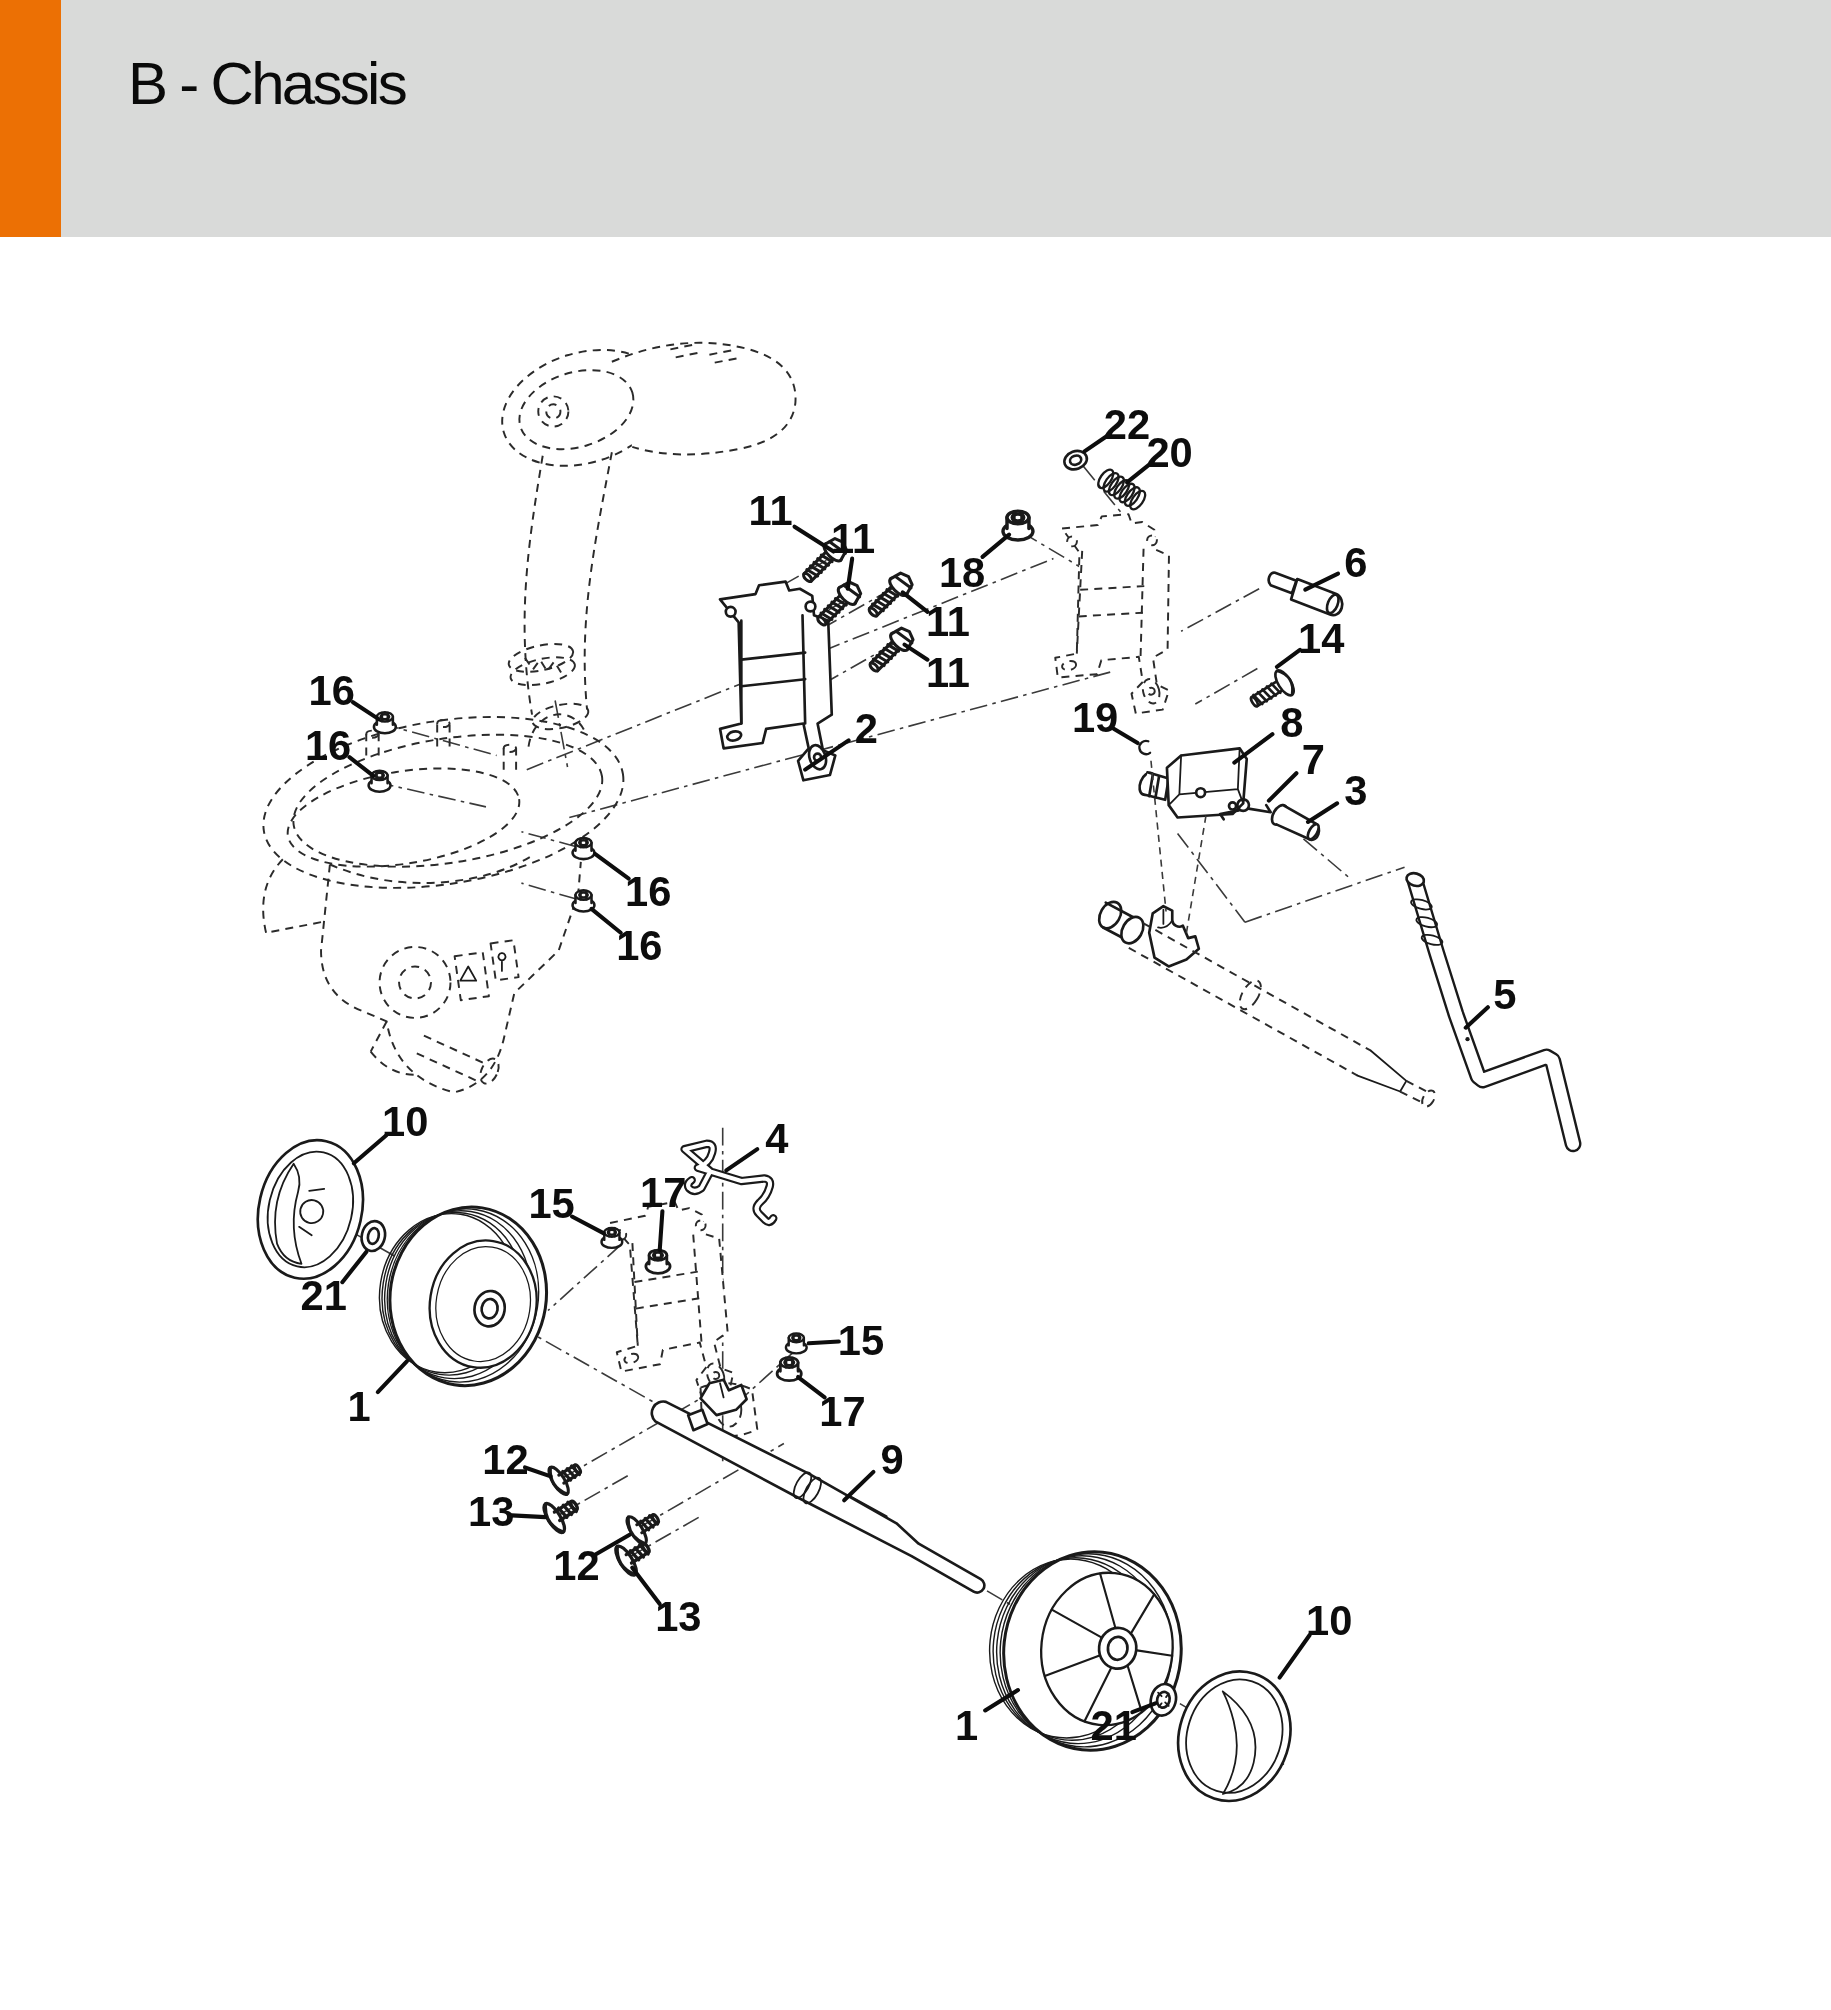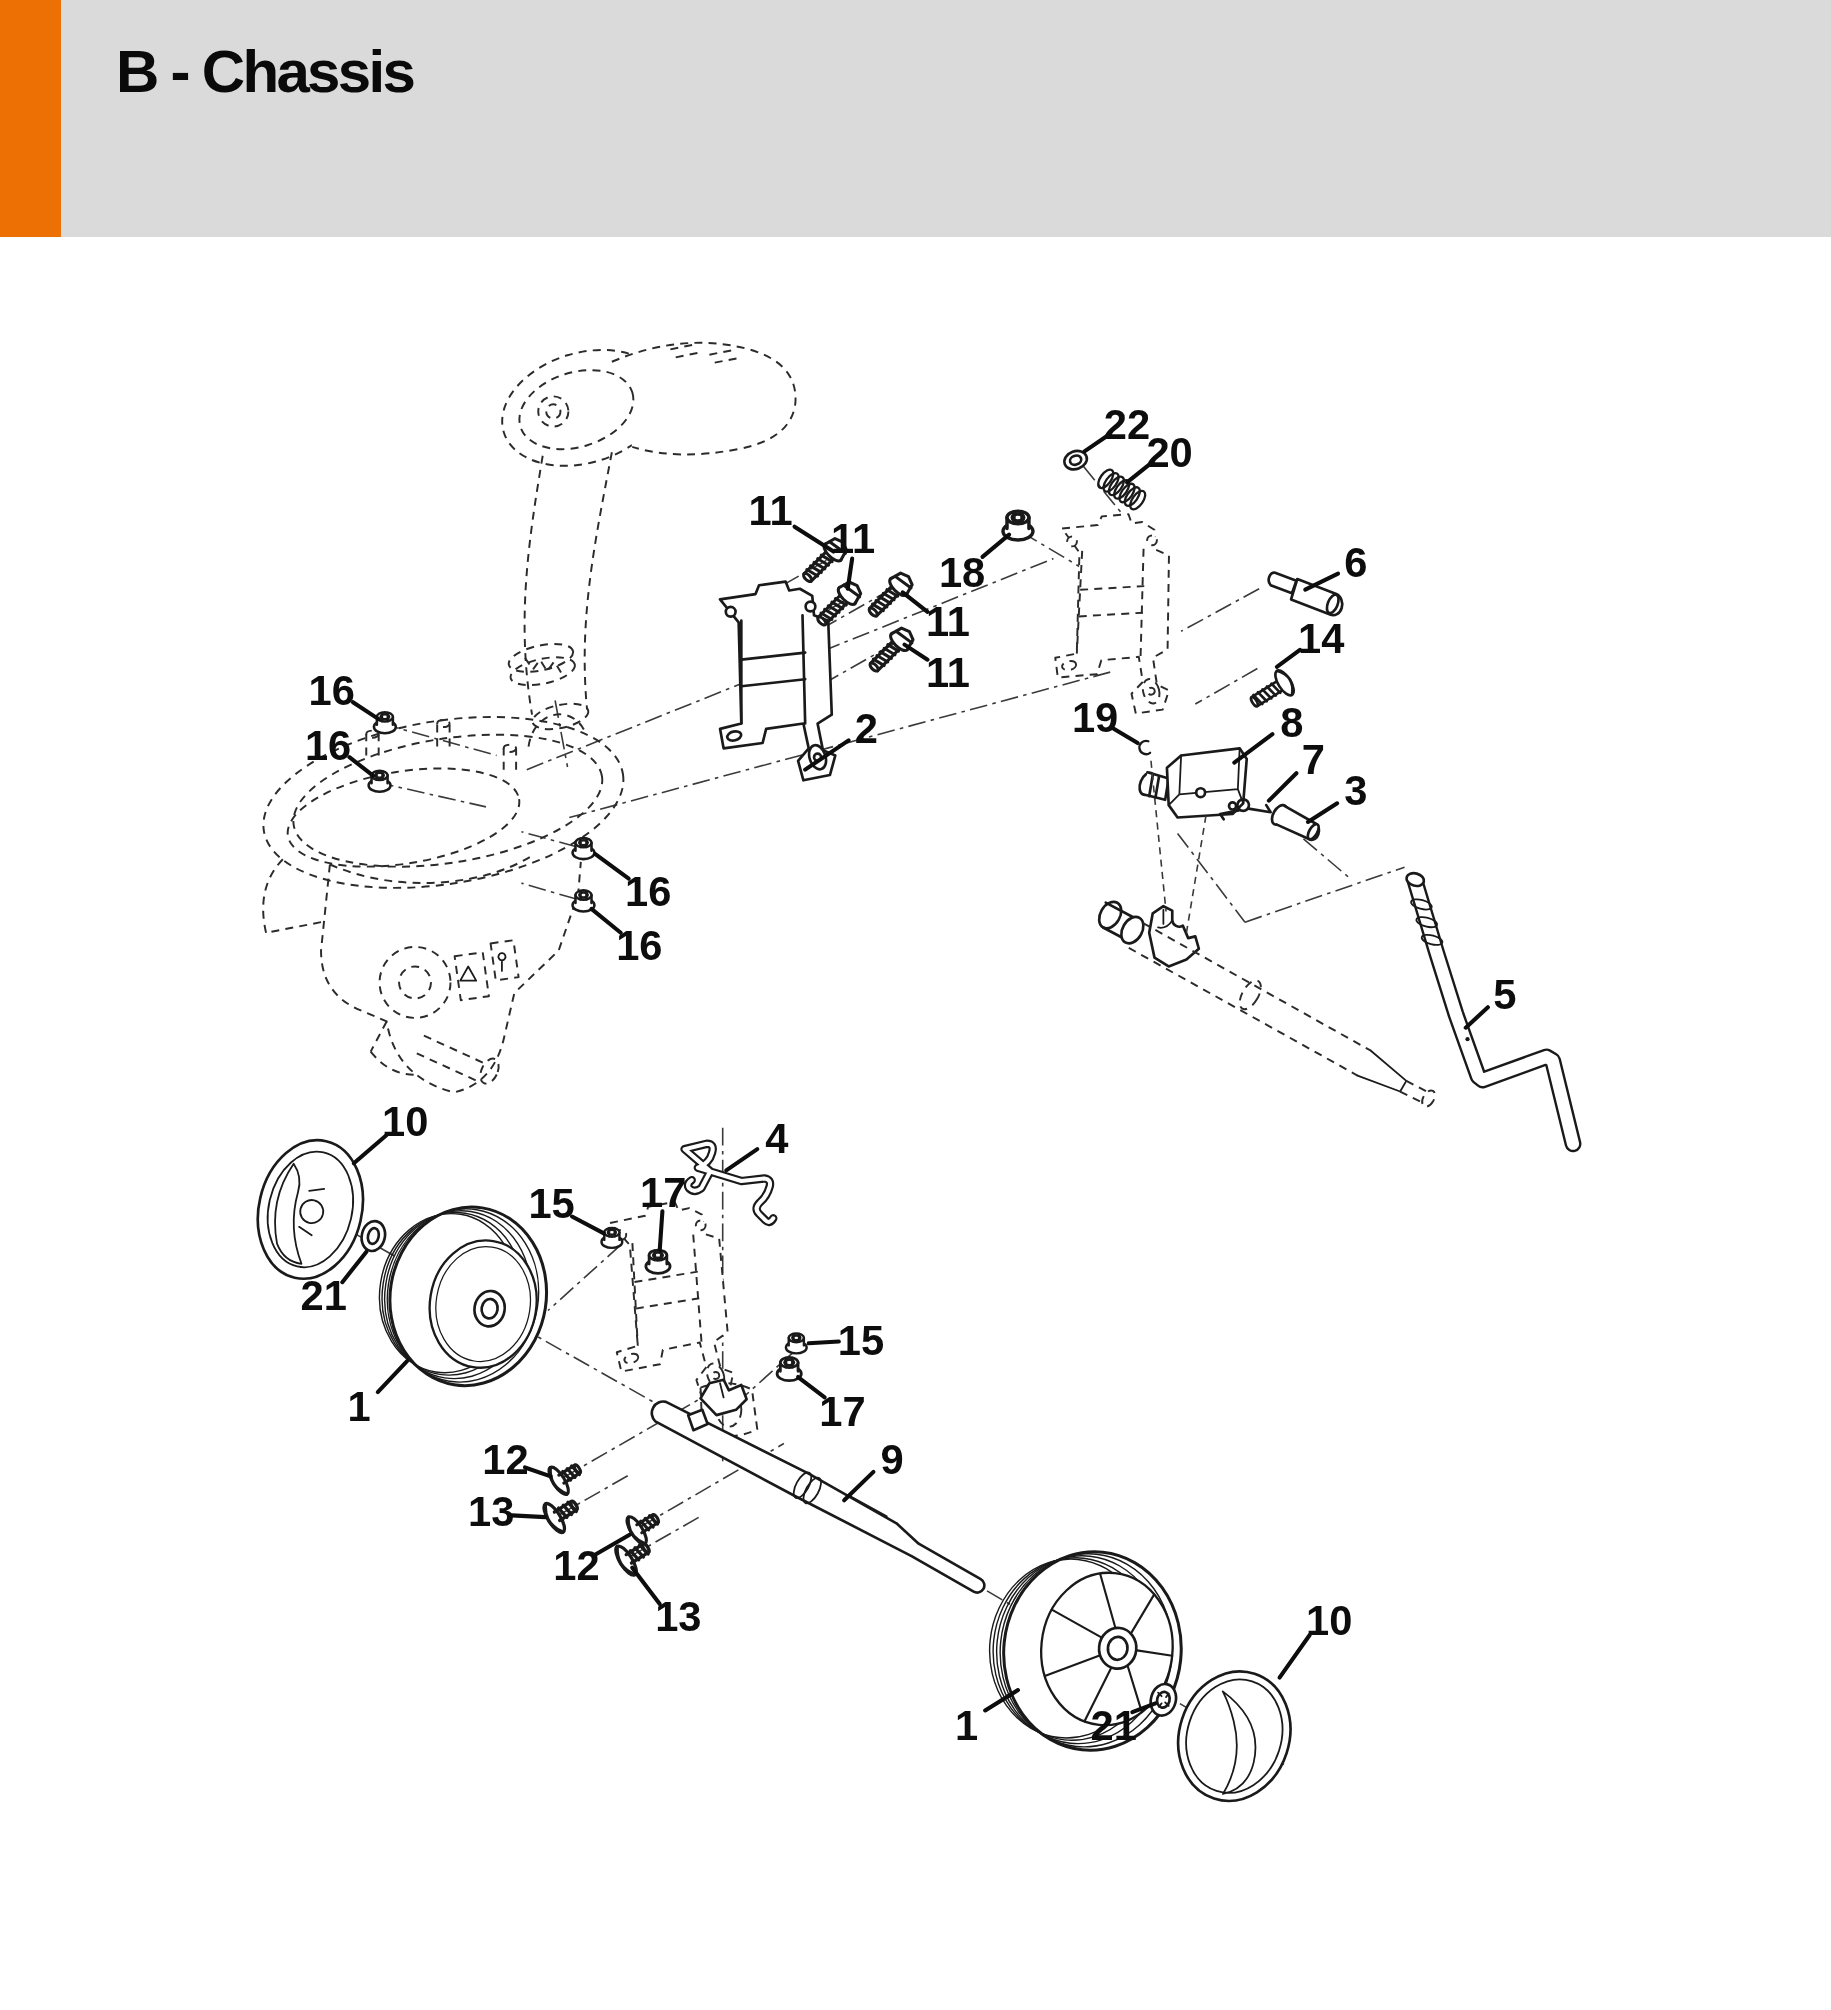--- a/index.html
+++ b/index.html
@@ -8,22 +8,22 @@
     --ink:#111111;
   }
   html,body{margin:0;padding:0;}
   body{
     width:1832px;height:2011px;position:relative;background:#ffffff;
     font-family:"Liberation Sans", sans-serif;overflow:hidden;
   }
   .hdr-band{position:absolute;left:0;top:0;width:1832px;height:237px;background:var(--band);}
   .hdr-accent{position:absolute;left:0;top:0;width:61px;height:237px;background:var(--accent);}
   .hdr-title{
-    position:absolute;left:116px;top:36px;margin:0;
-    font-size:60px;font-weight:bold;color:#0a0a0a;letter-spacing:-2.7px;
+    position:absolute;left:116px;top:36px;margin:12px;
+    font-size:60px;font-weight:normal;color:#0a0a0a;letter-spacing:-2.7px;
     font-family:"Liberation Sans", sans-serif;line-height:1.2;
   }
   svg{position:absolute;left:0;top:0;}
   svg *{vector-effect:none;}
   .solid{fill:#ffffff;stroke:#1a1a1a;stroke-width:3;stroke-linejoin:round;stroke-linecap:round;}
   .solid-thin{fill:none;stroke:#1a1a1a;stroke-width:2;stroke-linejoin:round;stroke-linecap:round;}
   .phantom{fill:#ffffff;stroke:#2b2b2b;stroke-width:2.2;stroke-dasharray:9 7;stroke-linejoin:round;stroke-linecap:butt;}
   .phantom-nf{fill:none;stroke:#2b2b2b;stroke-width:2.2;stroke-dasharray:9 7;stroke-linejoin:round;}
   .dashdot{fill:none;stroke:#3a3a3a;stroke-width:1.8;stroke-dasharray:20 6 4 6;}
   .dashed-thin{fill:none;stroke:#3a3a3a;stroke-width:1.8;stroke-dasharray:8 6;}

